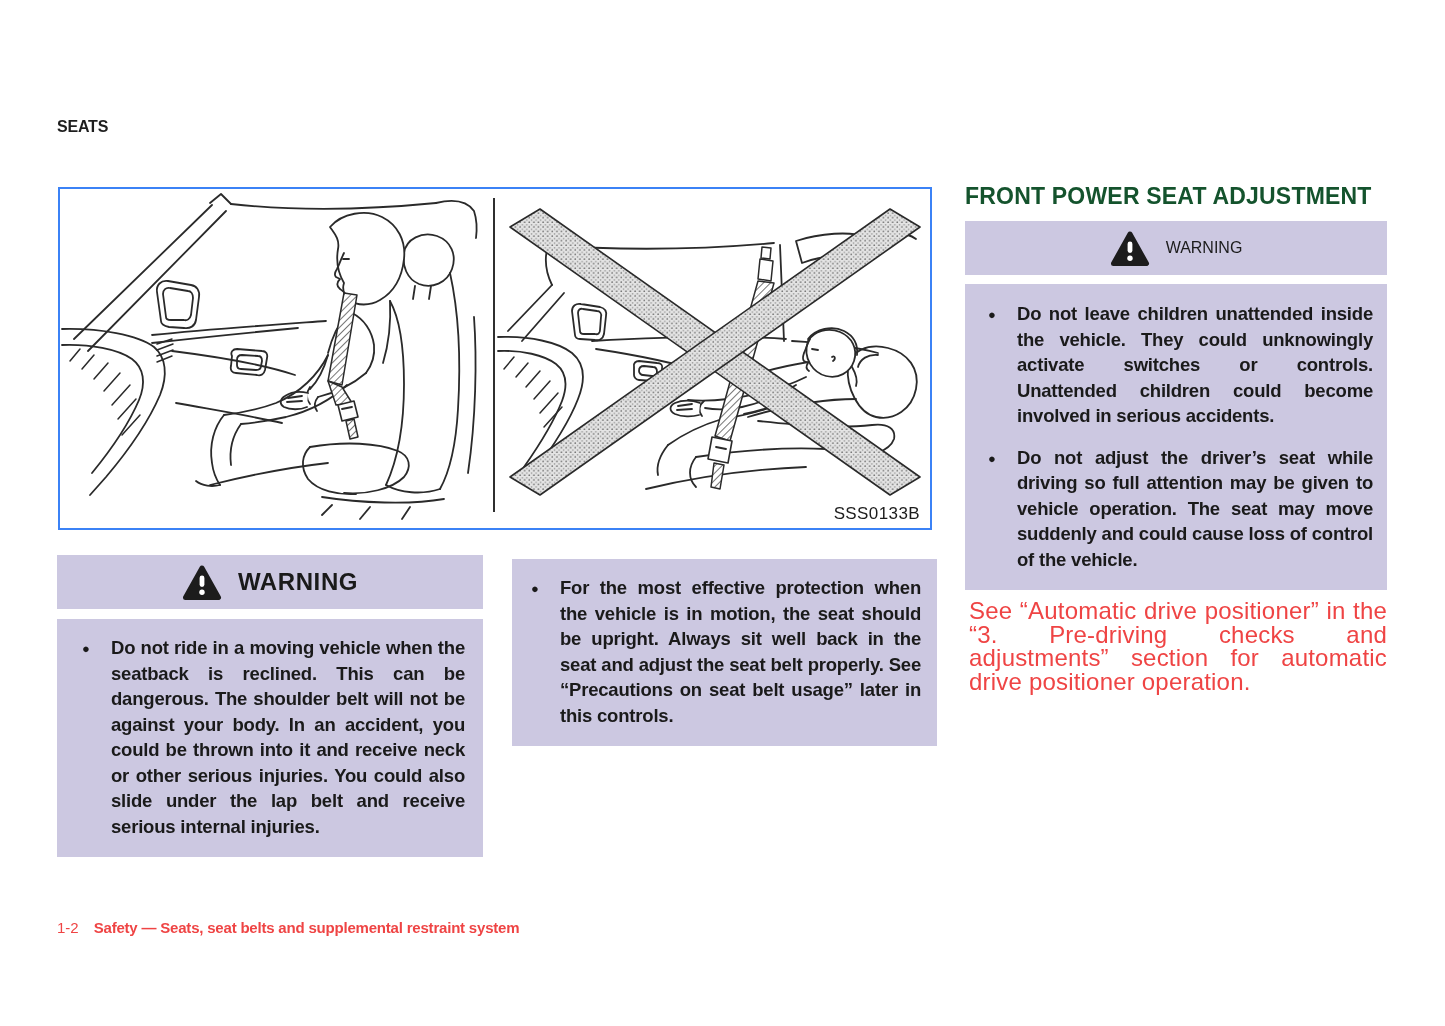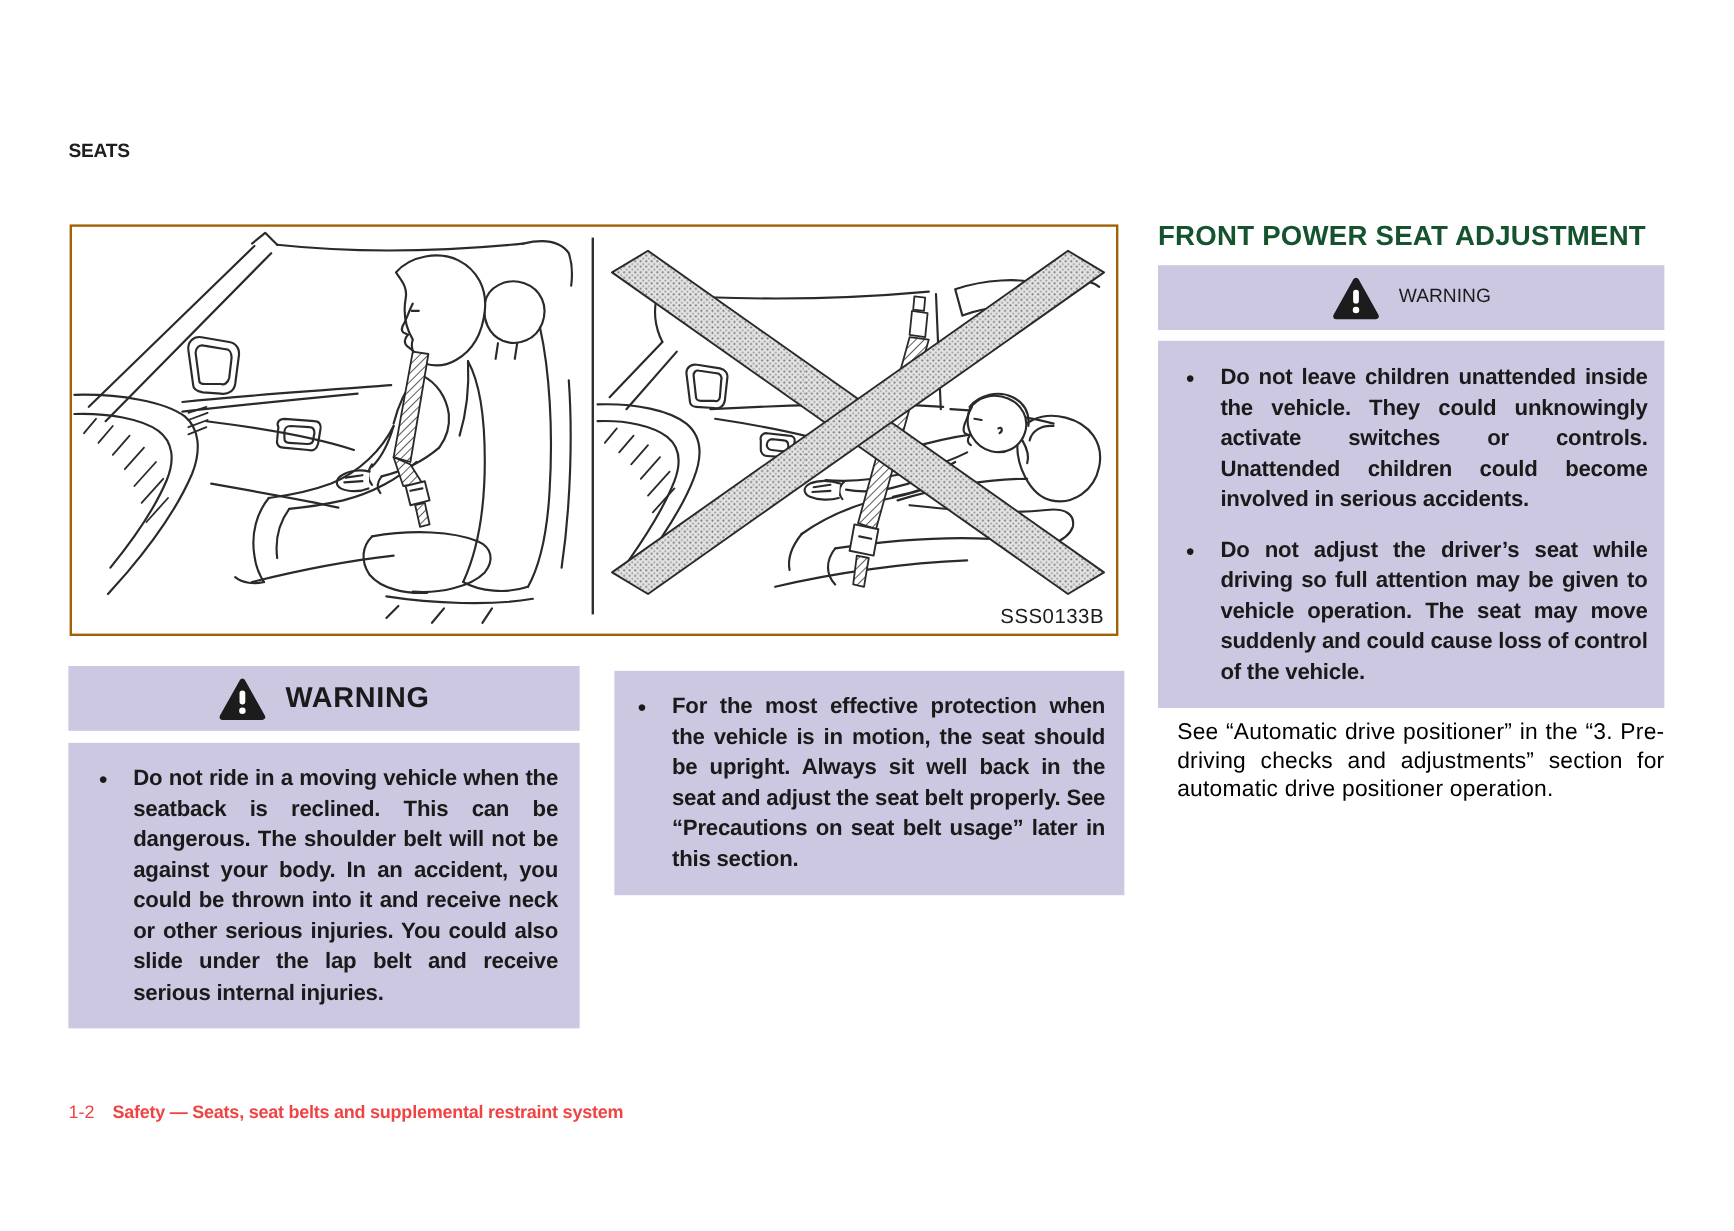--- a/index.html
+++ b/index.html
@@ -7,21 +7,21 @@
     position:relative;width:1445px;height:1026px;overflow:hidden;
     font-family:"Liberation Sans", sans-serif;color:#1c1c1c;
   }
   .seats-title{
     position:absolute;left:57px;top:118px;
     font-size:16px;font-weight:700;letter-spacing:-0.2px;color:#1e1e1e;
   }
   
   .figure{
     position:absolute;left:58px;top:187px;width:874px;height:343px;
-    border:2px solid #a16207;box-sizing:border-box;background:#fff;
+    border:2px solid #3b82f6;box-sizing:border-box;background:#fff;
   }
   .figure .divider{
     position:absolute;left:433px;top:9px;width:2px;height:314px;background:#2f2f2f;
   }
   .figure svg{position:absolute;top:0;}
   .figure-caption{
     position:absolute;right:10px;bottom:4px;font-size:17px;letter-spacing:.4px;color:#1c1c1c;
   }
   
   .warn-band{
@@ -47,22 +47,22 @@
   .rc-body{position:relative;margin-top:9px;background:#ccc8e1;padding:17px 14px 18px 22px;box-sizing:border-box;}
   .tips-heading{font-size:23px;font-weight:400;color:#262626;margin:21px 0 0 0;letter-spacing:.2px;}
   .tips-list{list-style:none;margin:9px 0 0 0;padding:0;}
   .tips-list li{
     position:relative;padding-left:36px;margin:0 0 5px 0;
     font-size:19.5px;font-weight:400;line-height:23.5px;letter-spacing:.2px;
     text-align:justify;color:#262626;
   }
   .tips-list li::before{content:"●";position:absolute;left:2px;top:0;font-size:12px;}
   .tips-note{
-    margin:5px 0 0 16px;font-size:19px;line-height:23.5px;letter-spacing:.2px;
-    text-align:justify;color:#000000;
+    margin:5px 0 0 4px;font-size:24px;line-height:23.5px;letter-spacing:.2px;
+    text-align:justify;color:#ef4444;
   }
   
   .footer{position:absolute;left:57px;top:919px;font-size:15px;color:#ef4444;}
   .footer .num{font-weight:400;margin-right:15px;}
   .footer .label{font-weight:700;letter-spacing:-0.2px;}
   .wtri{flex:0 0 auto;}
 </style>
 </head>
 <body>
 
@@ -254,21 +254,21 @@
 </div>
 
 <div class="warn-body" style="left:57px;top:619px;width:426px;padding:16px 18px 18px 24px;">
   <ul class="warn-list">
     <li>Do not ride in a moving vehicle when the seatback is reclined. This can be dangerous. The shoulder belt will not be against your body. In an accident, you could be thrown into it and receive neck or other serious injuries. You could also slide under the lap belt and receive serious internal injuries.</li>
   </ul>
 </div>
 
 <div class="warn-body" style="left:512px;top:559px;width:425px;padding:16px 16px 18px 18px;">
   <ul class="warn-list">
-    <li>For the most effective protection when the vehicle is in motion, the seat should be upright. Always sit well back in the seat and adjust the seat belt properly. See “Precautions on seat belt usage” later in this section.</li>
+    <li>For the most effective protection when the vehicle is in motion, the seat should be upright. Always sit well back in the seat and adjust the seat belt properly. See “Precautions on seat belt usage” later in this controls.</li>
   </ul>
 </div>
 
 <div class="right-col">
   <h2 class="rc-heading">FRONT POWER SEAT ADJUSTMENT</h2>
 
   <div class="rc-band">
     <svg class="wtri" width="40" height="37" viewBox="0 0 40 37">
       <path d="M20 4 L36.5 33.5 L3.5 33.5 Z" fill="#1c1c1c" stroke="#1c1c1c" stroke-width="5" stroke-linejoin="round"></path>
       <rect x="17.6" y="11.5" width="4.8" height="11.5" rx="2.4" fill="#ffffff"></rect>

